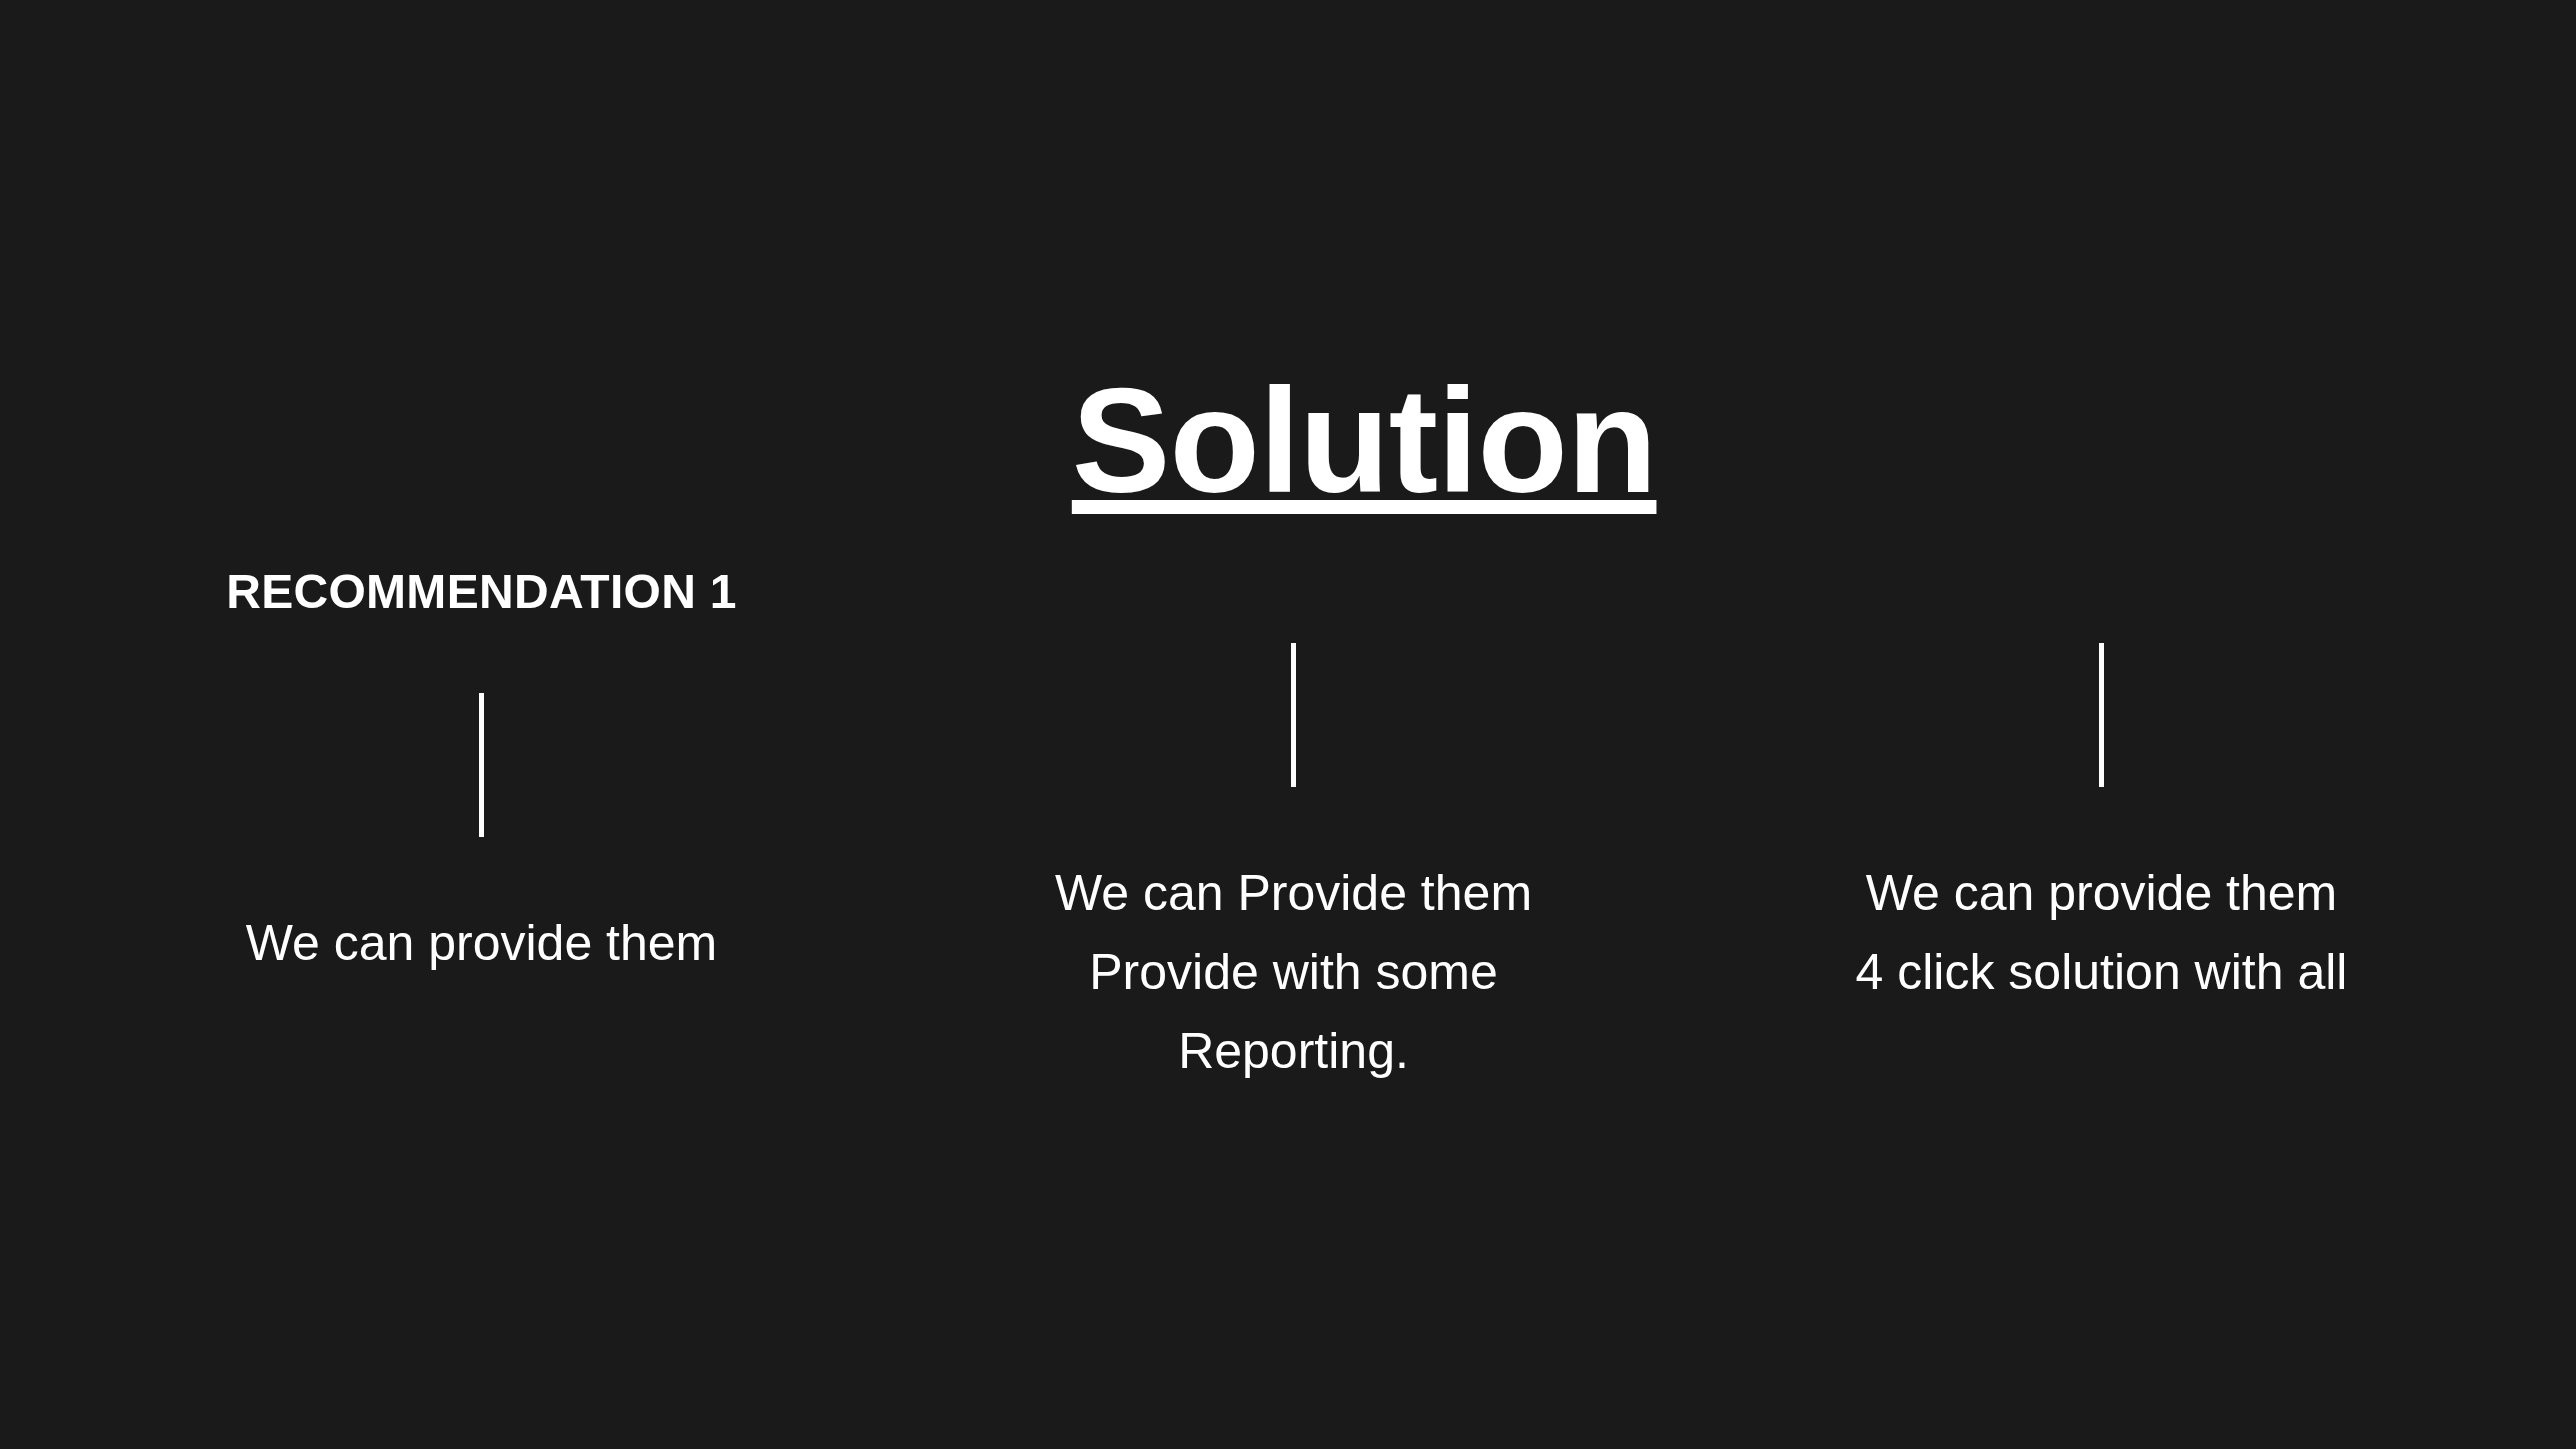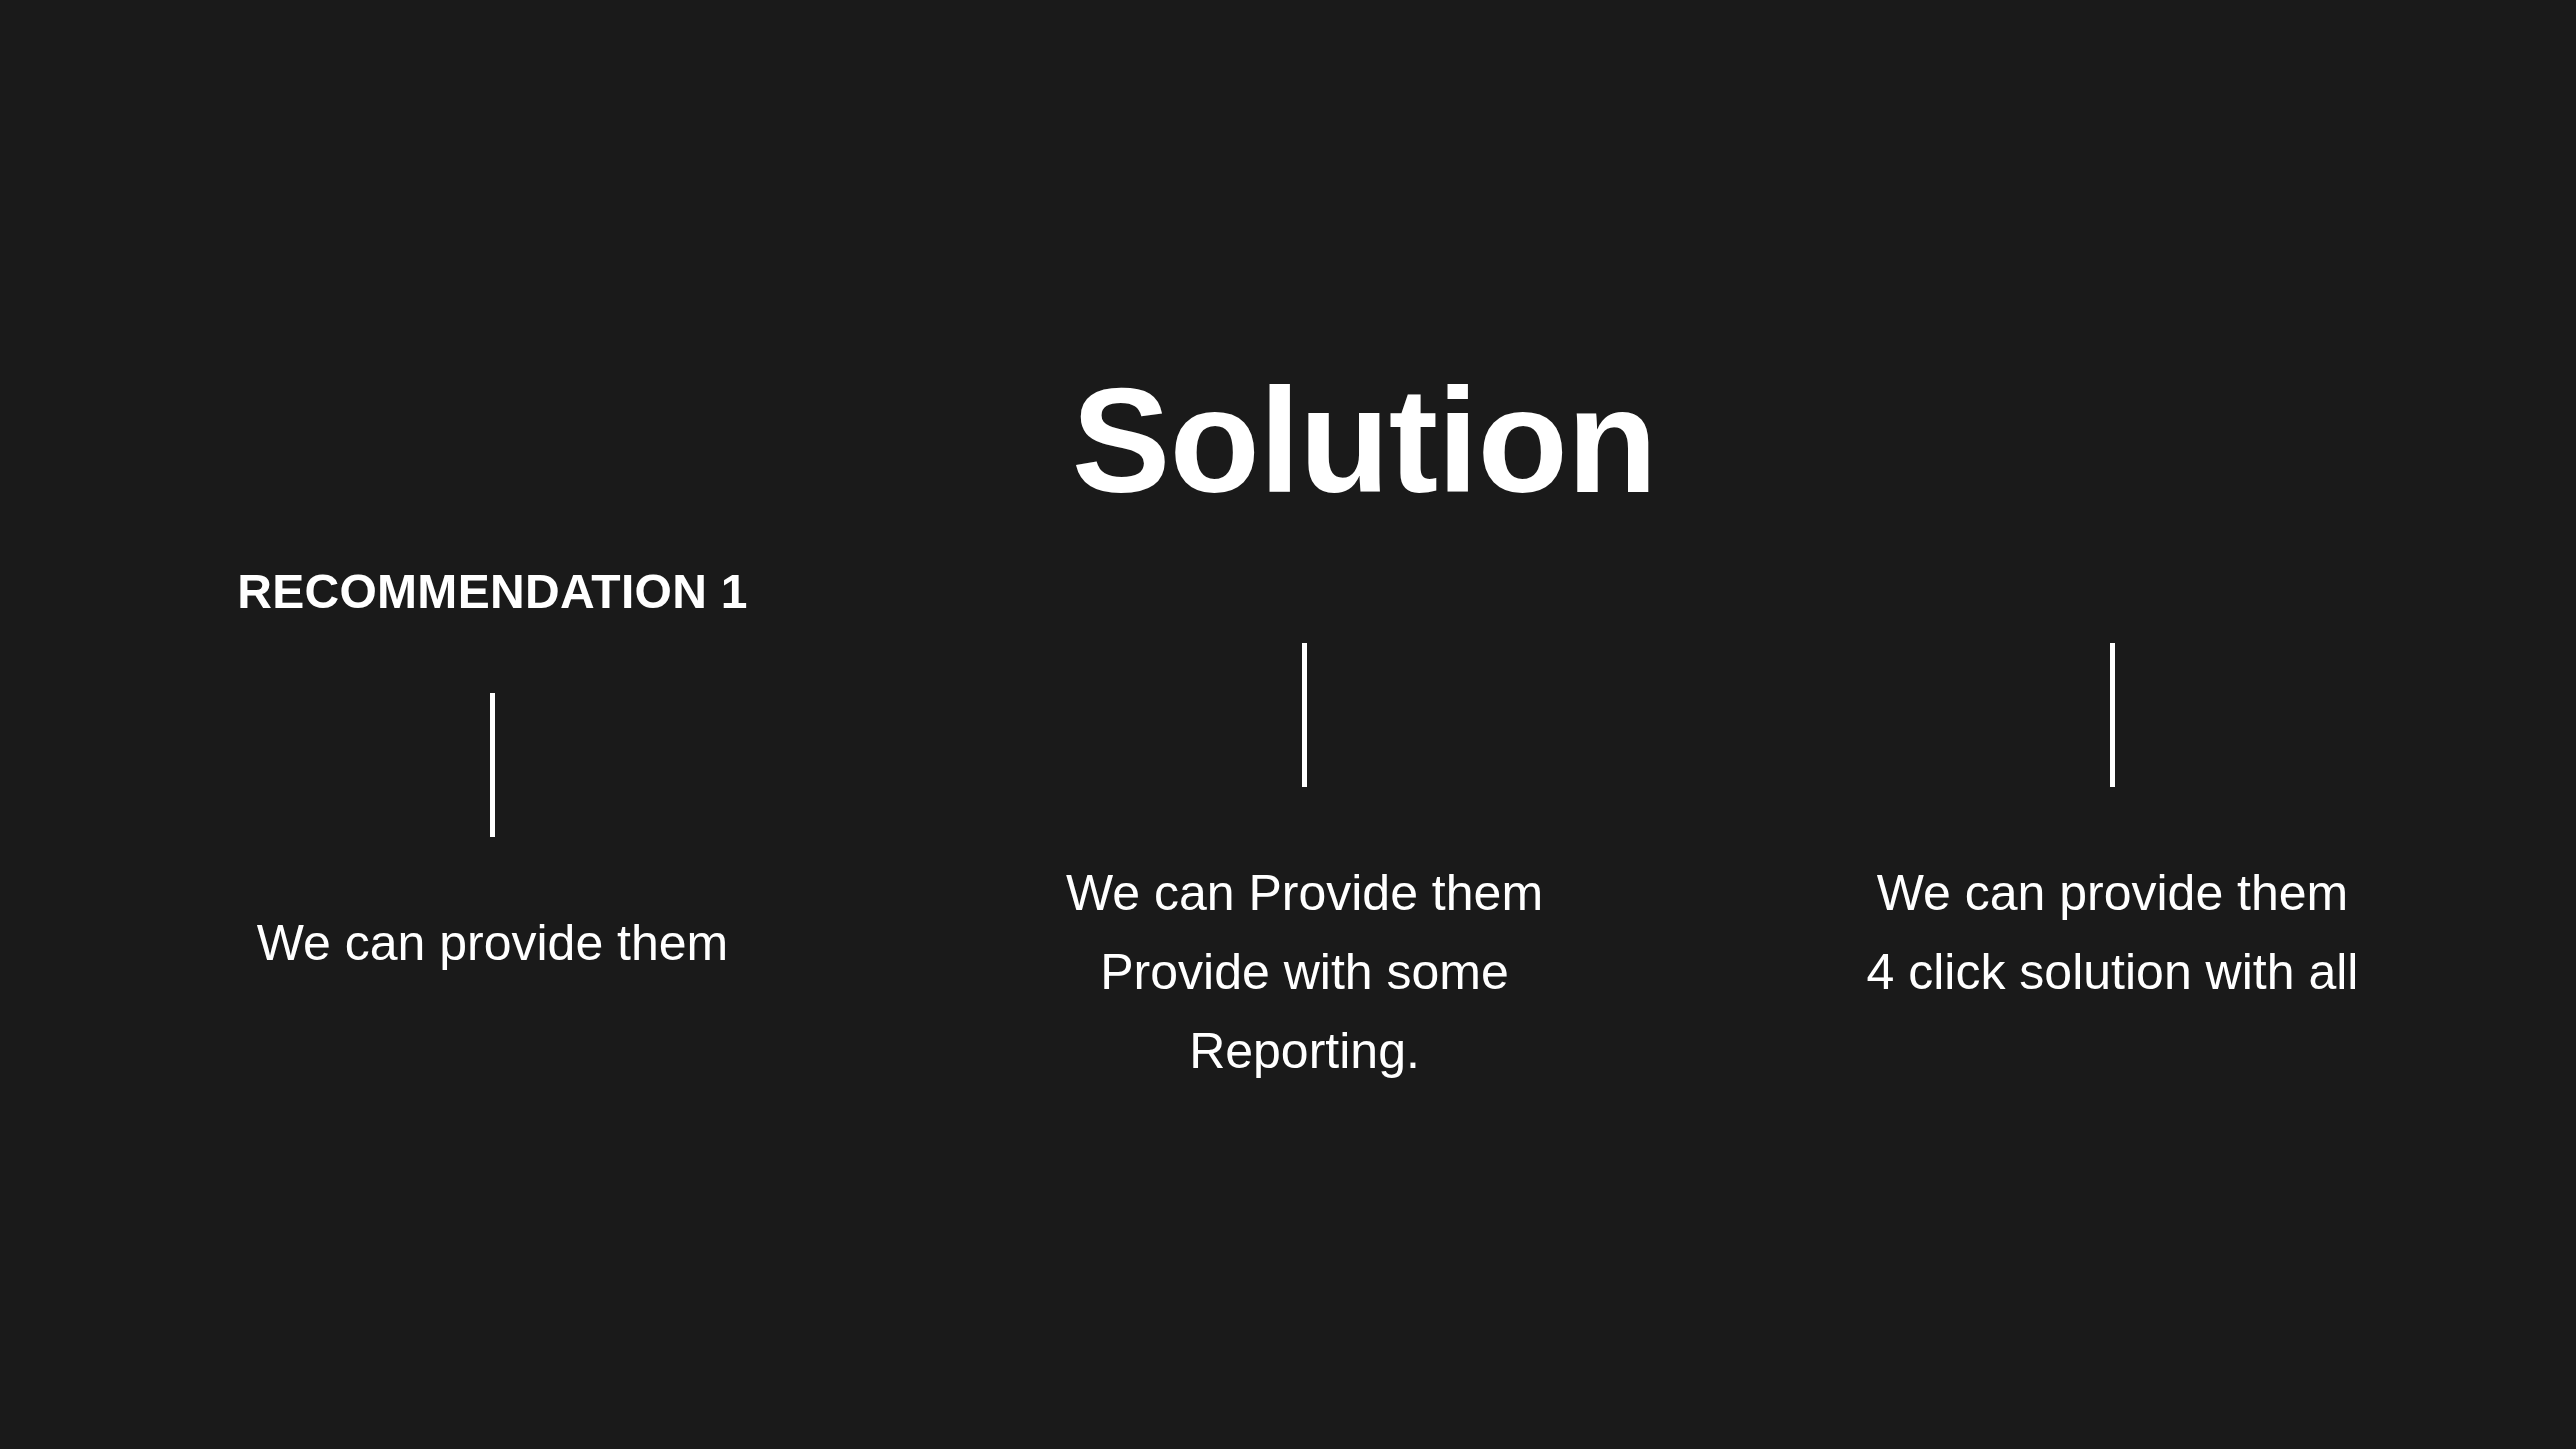--- a/index.html
+++ b/index.html
@@ -32,27 +32,28 @@
     color: #ffffff;
     font-size: 148px;
     font-weight: 700;
     letter-spacing: -0.9px;
     line-height: 1.0;
     white-space: pre;
   }
   .slide-title .title-inner {
     display: inline-block;
     transform: translateX(-4.3px);
+    text-decoration: underline;
   }
 
   
   .columns {
     position: absolute;
     top: 567px;
-    left: 16px;
+    left: 5px;
     width: 2172px;
     height: 653px;
   }
   .column {
     position: absolute;
     top: 0;
     width: 773px;
     display: flex;
     flex-direction: column;
     align-items: center;

